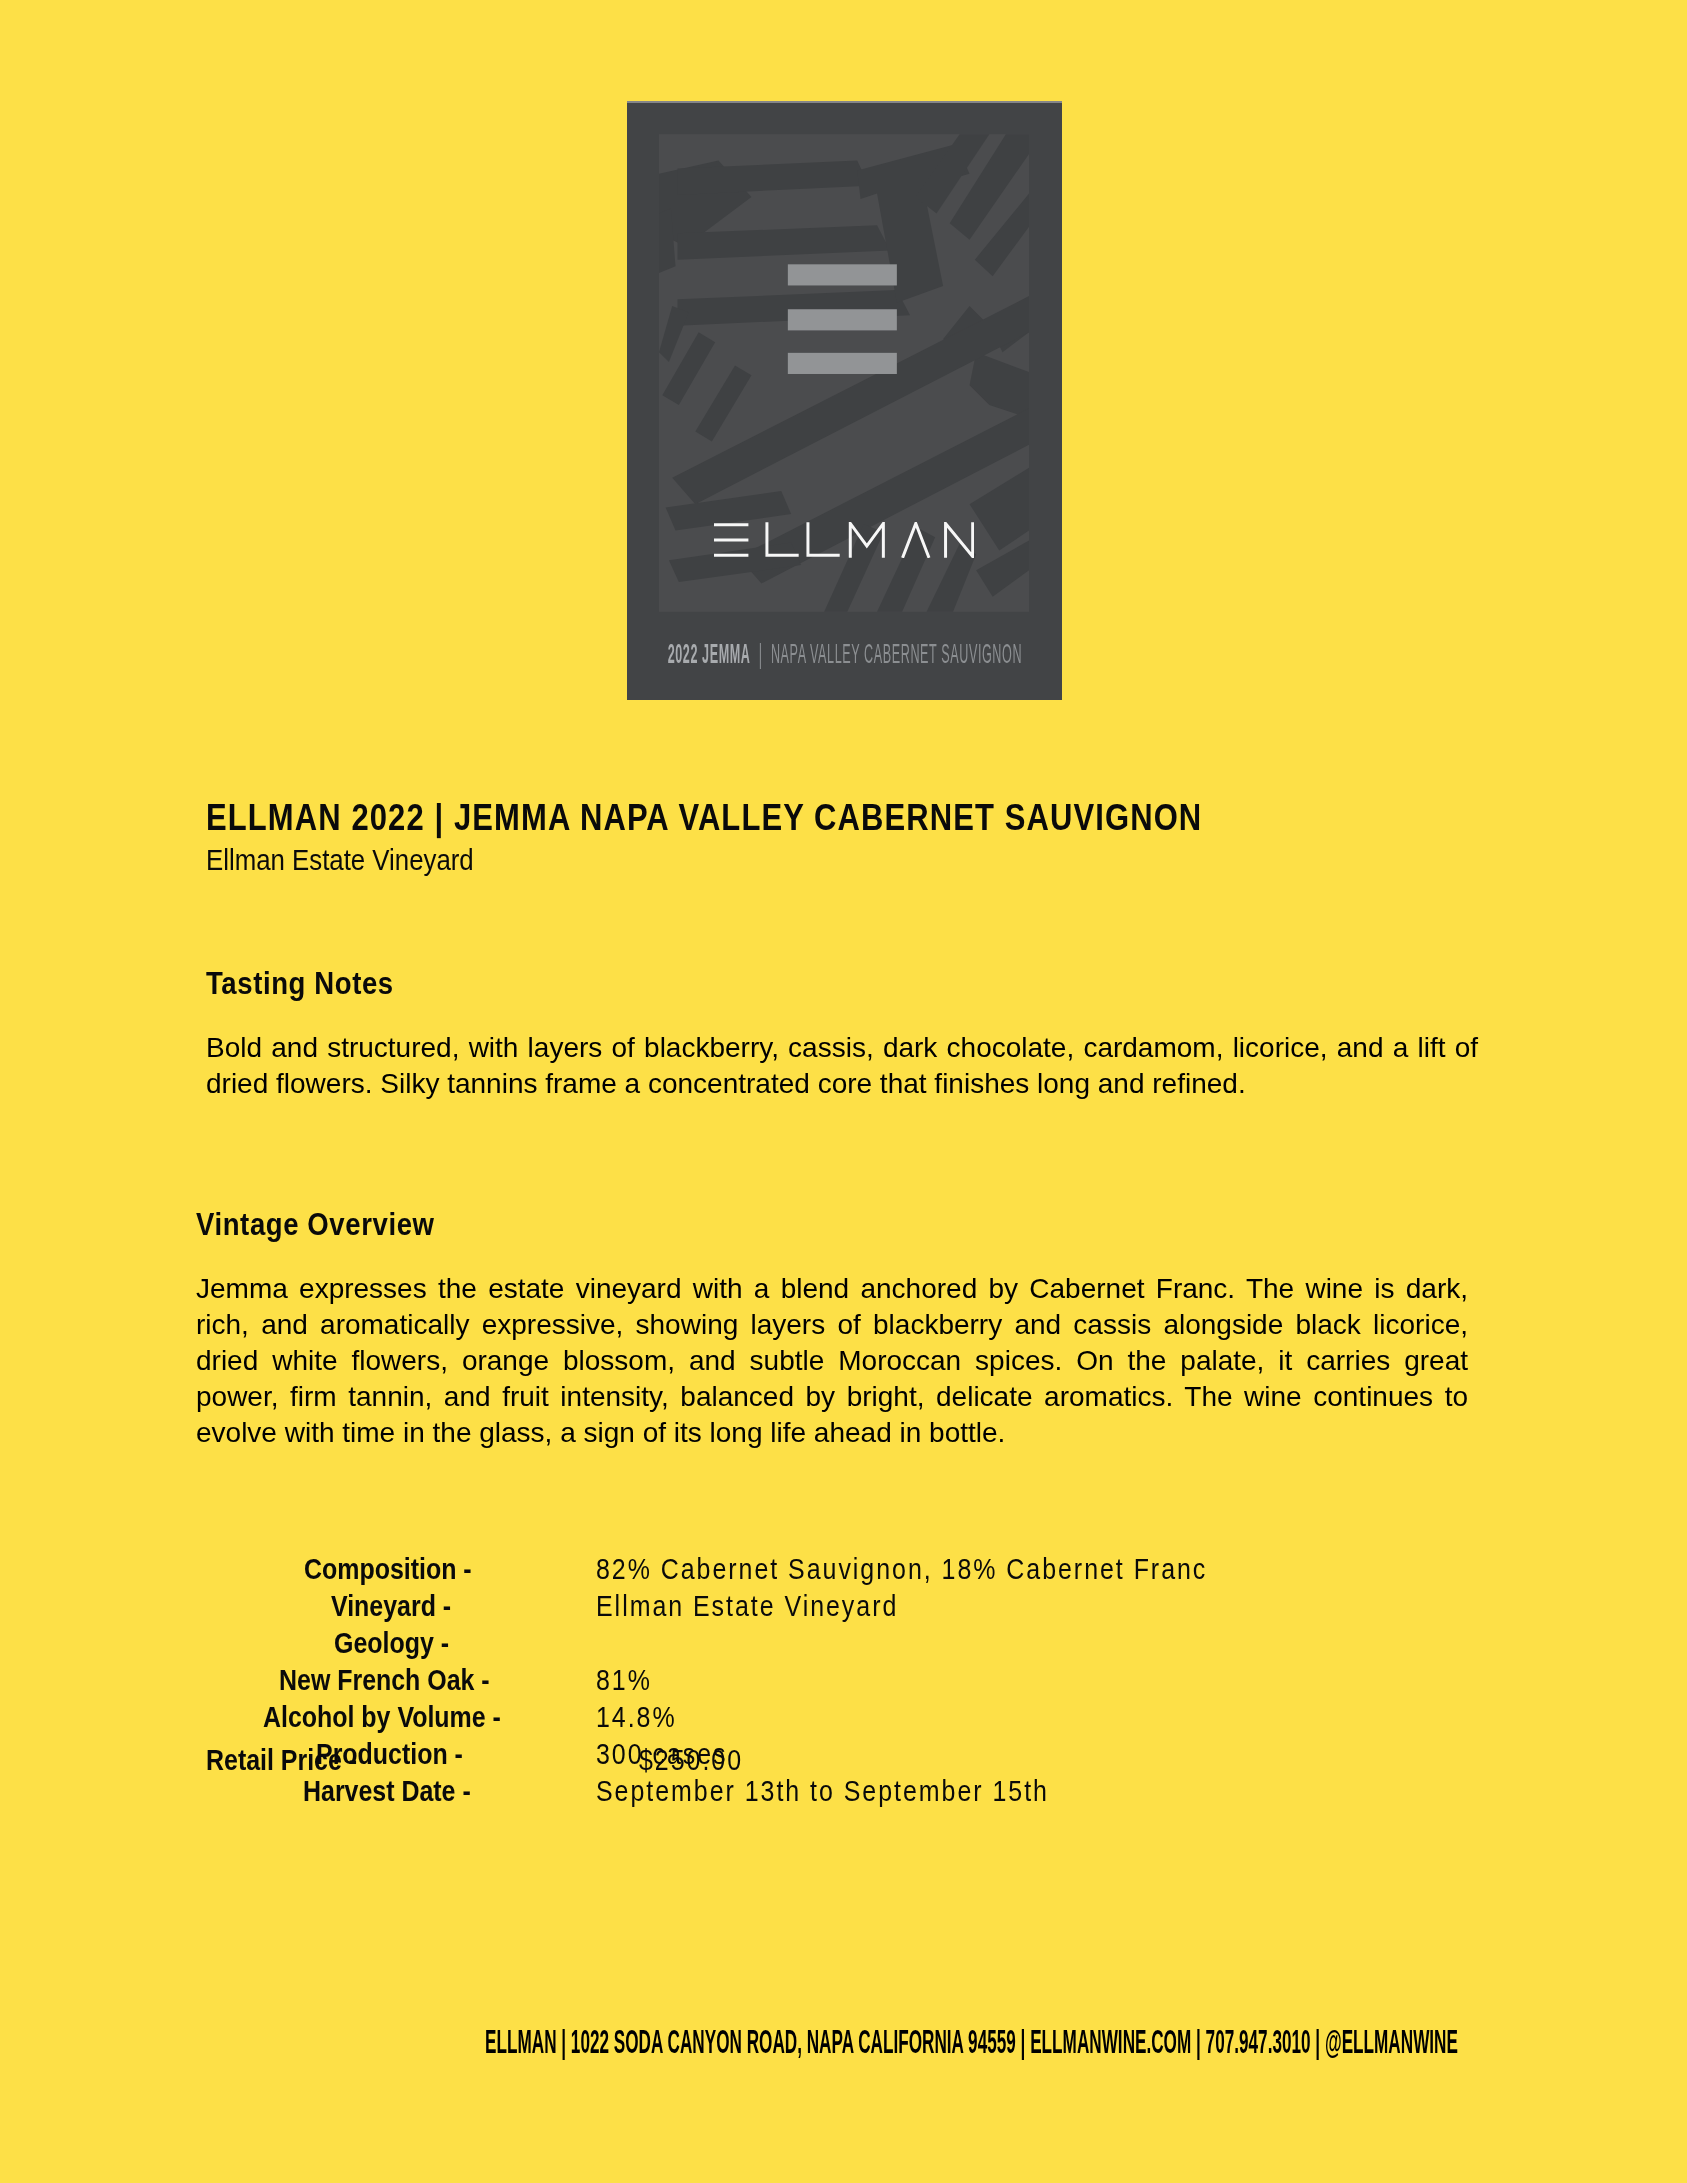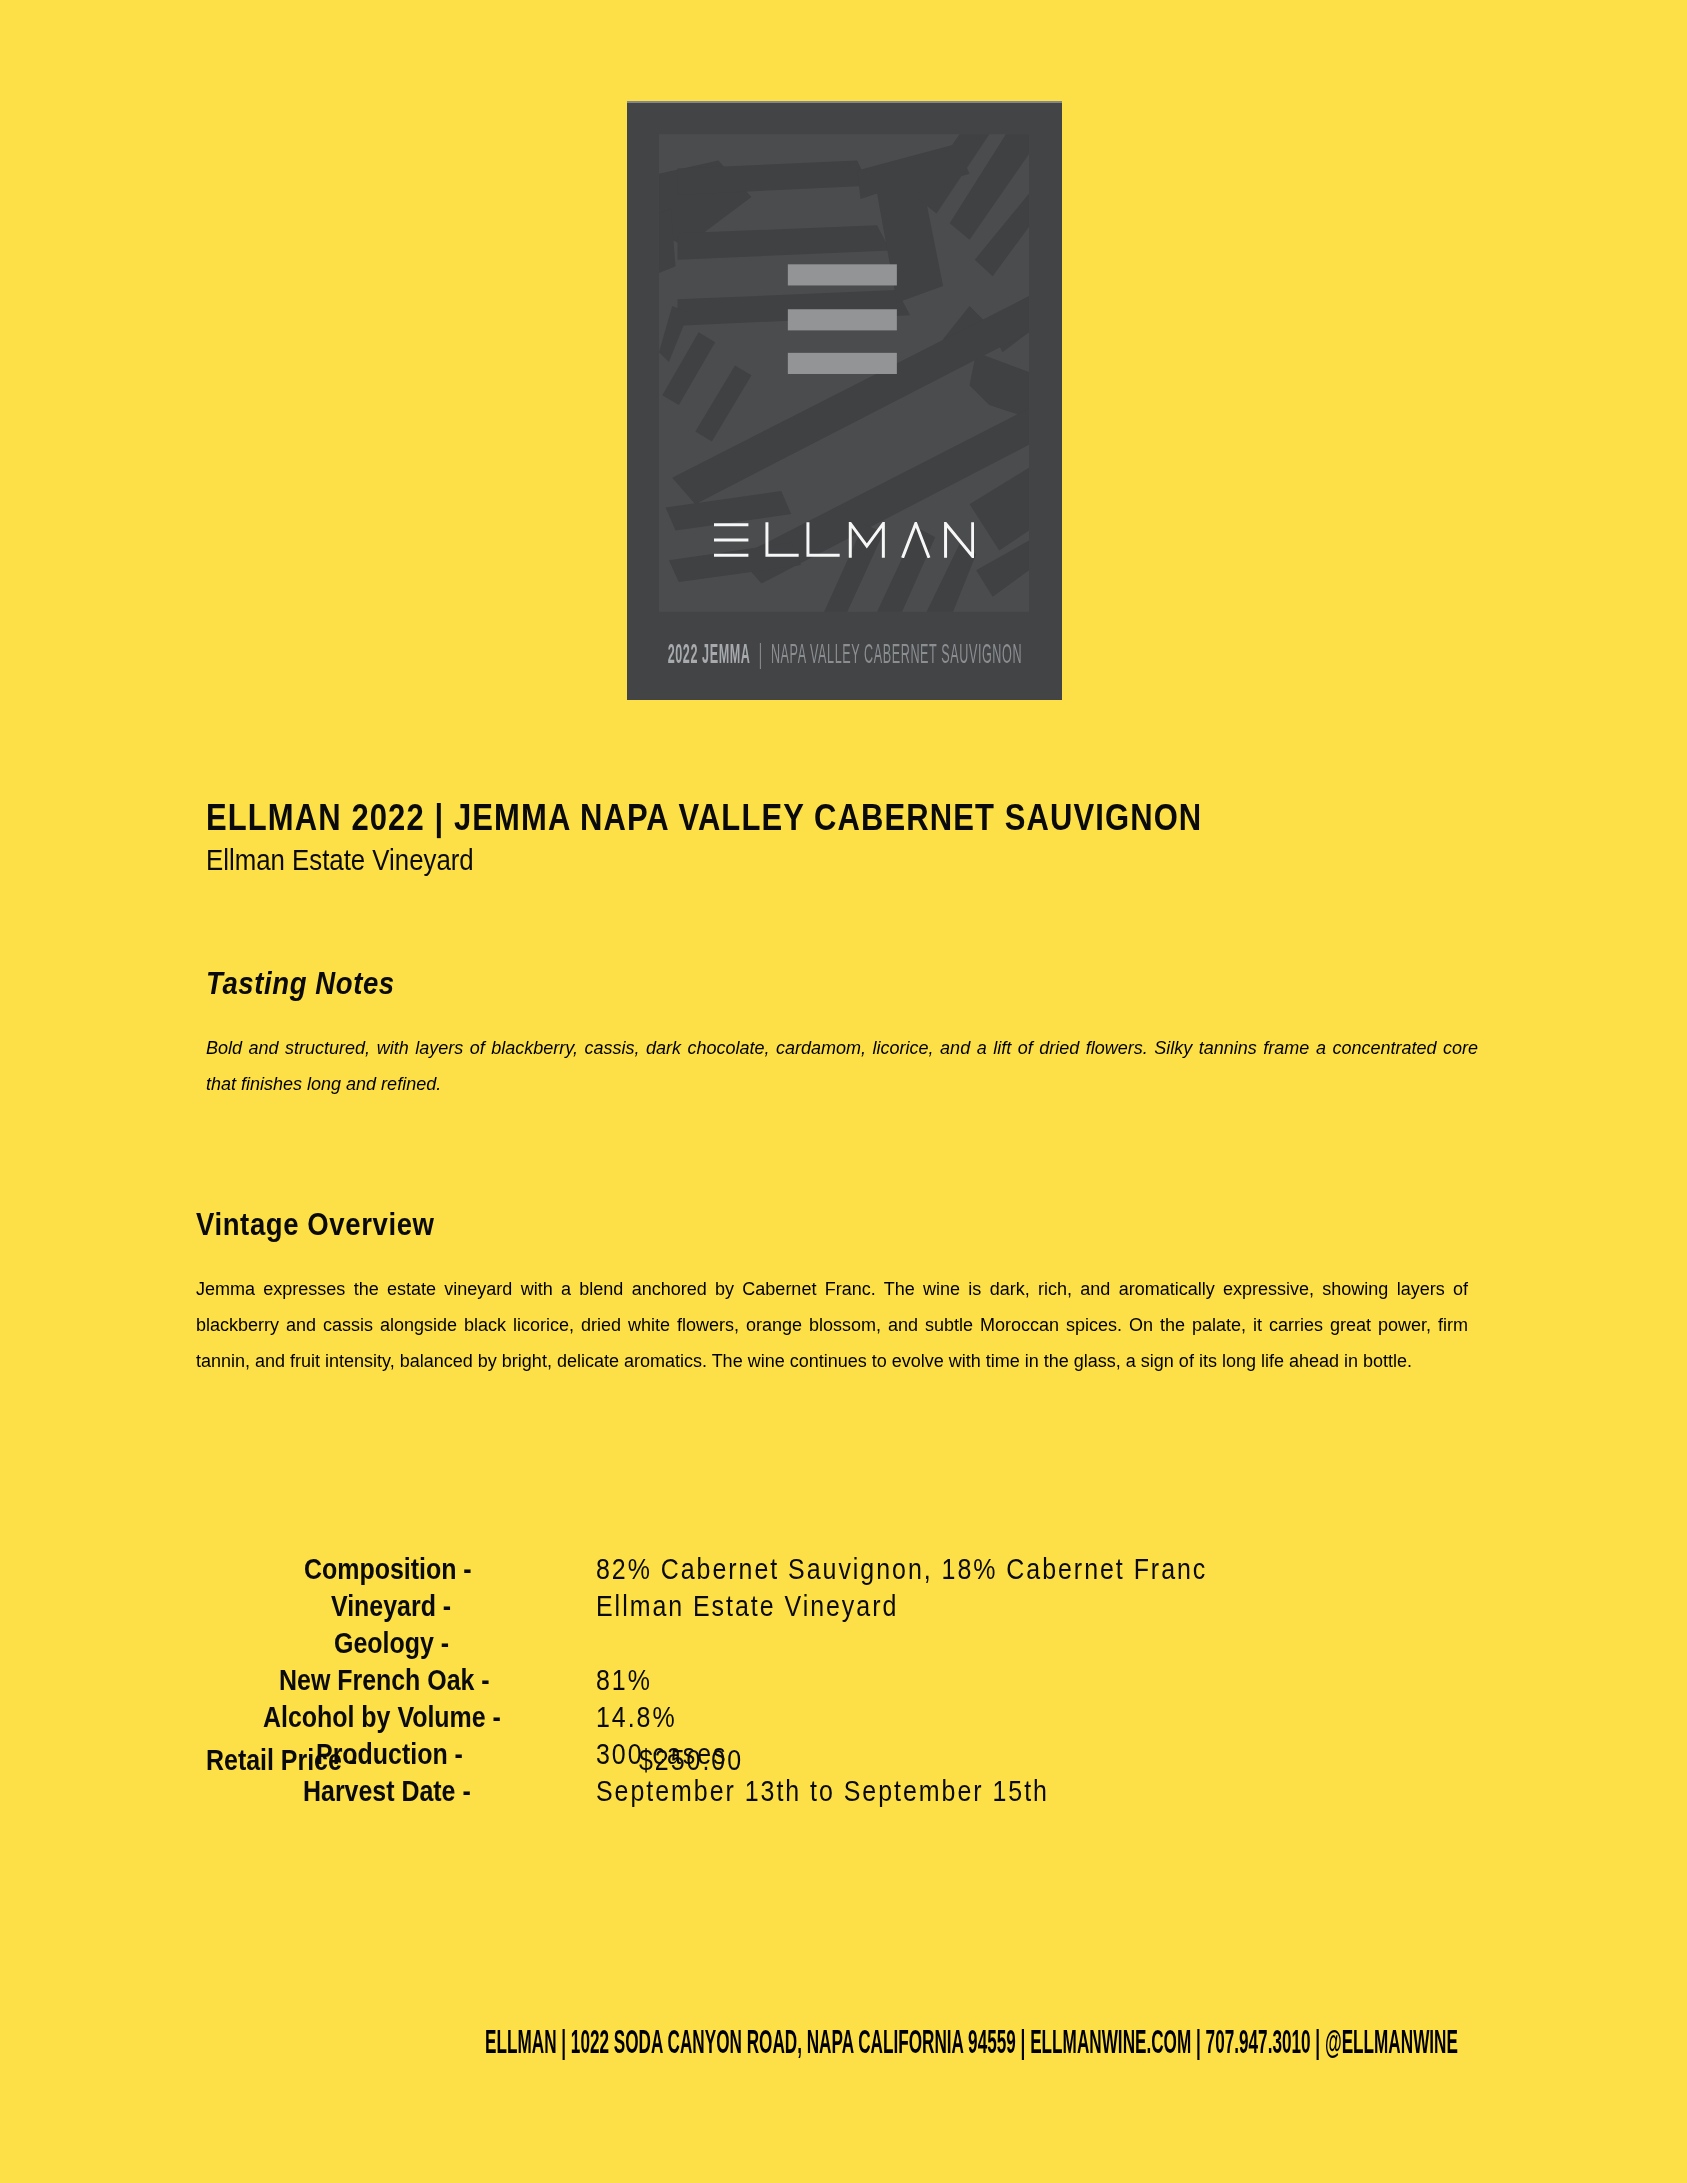--- a/index.html
+++ b/index.html
@@ -53,27 +53,27 @@
     white-space:nowrap;
   }
   
   .title-block{position:absolute;left:206px;top:798px;}
   .doc-title{
     margin:0;font-size:36px;font-weight:700;letter-spacing:1.3px;line-height:40px;
   }
   .doc-subtitle{
     margin:4px 0 0 0;font-size:30px;font-weight:400;line-height:36px;
   }
-  .section-tasting{position:absolute;left:206px;top:965px;width:1272px;font-style:italic;}
+  .section-tasting{position:absolute;left:206px;top:965px;width:1272px;}
   .section-vintage{position:absolute;left:196px;top:1206px;width:1272px;}
   .section-heading{
     margin:0;font-size:32px;font-weight:700;line-height:36px;letter-spacing:0.7px;
   }
   .section-body{
-    margin:29px 0 0 0;font-size:18px;line-height:36px;
+    margin:29px 0 0 0;font-size:28px;line-height:36px;
     text-align:justify;color:#000;
   }
   
   .specs{position:absolute;left:206px;top:1551px;width:1272px;text-align:center;}
   .spec-row{display:flex;height:37px;align-items:center;}
   .spec-label{width:390px;flex:0 0 390px;font-weight:700;font-size:29px;}
   .spec-value{font-size:29px;letter-spacing:2.3px;}
   .retail-row{position:absolute;left:206px;top:1740px;width:1272px;display:flex;align-items:flex-end;height:37px;gap:43px;}
   
   .doc-footer{

